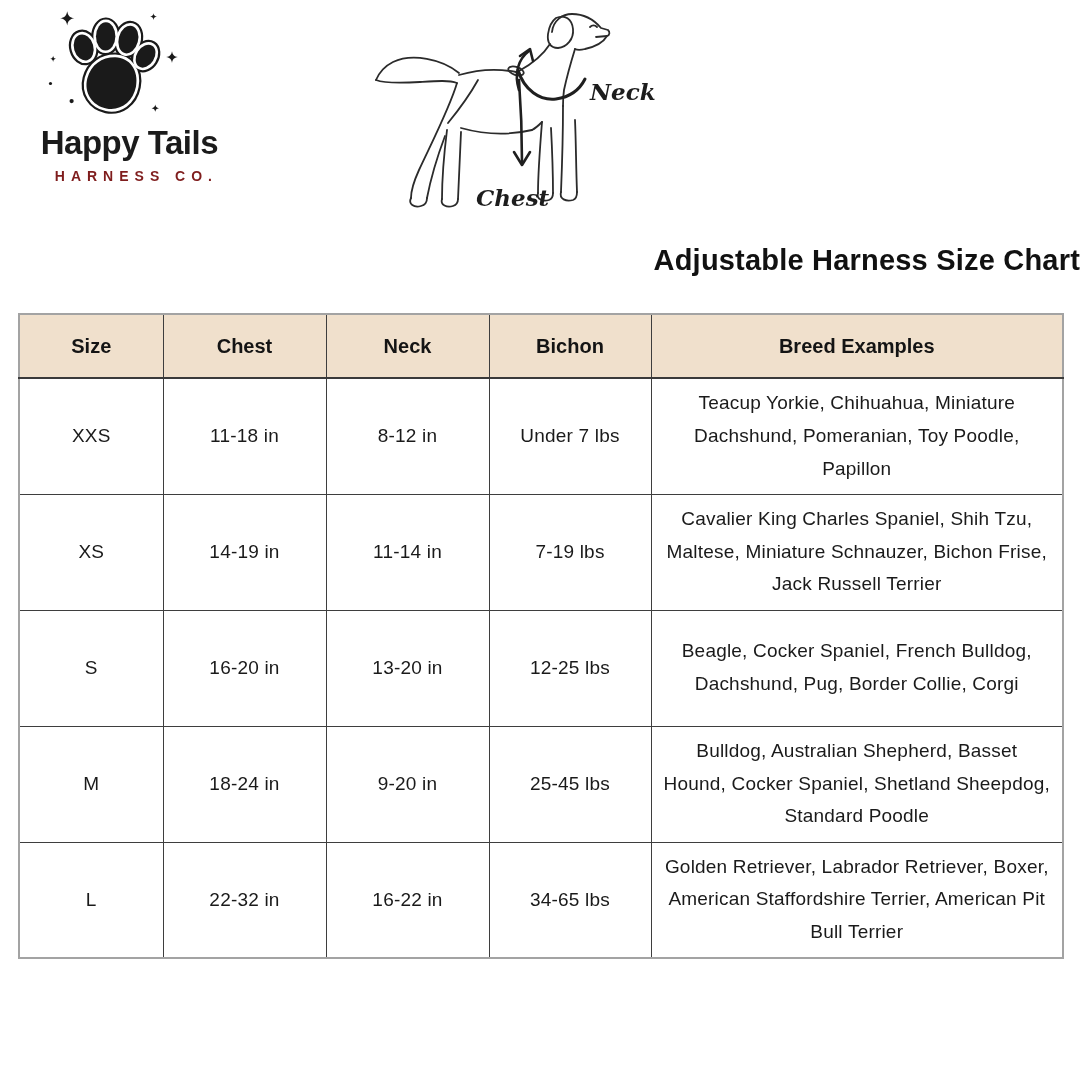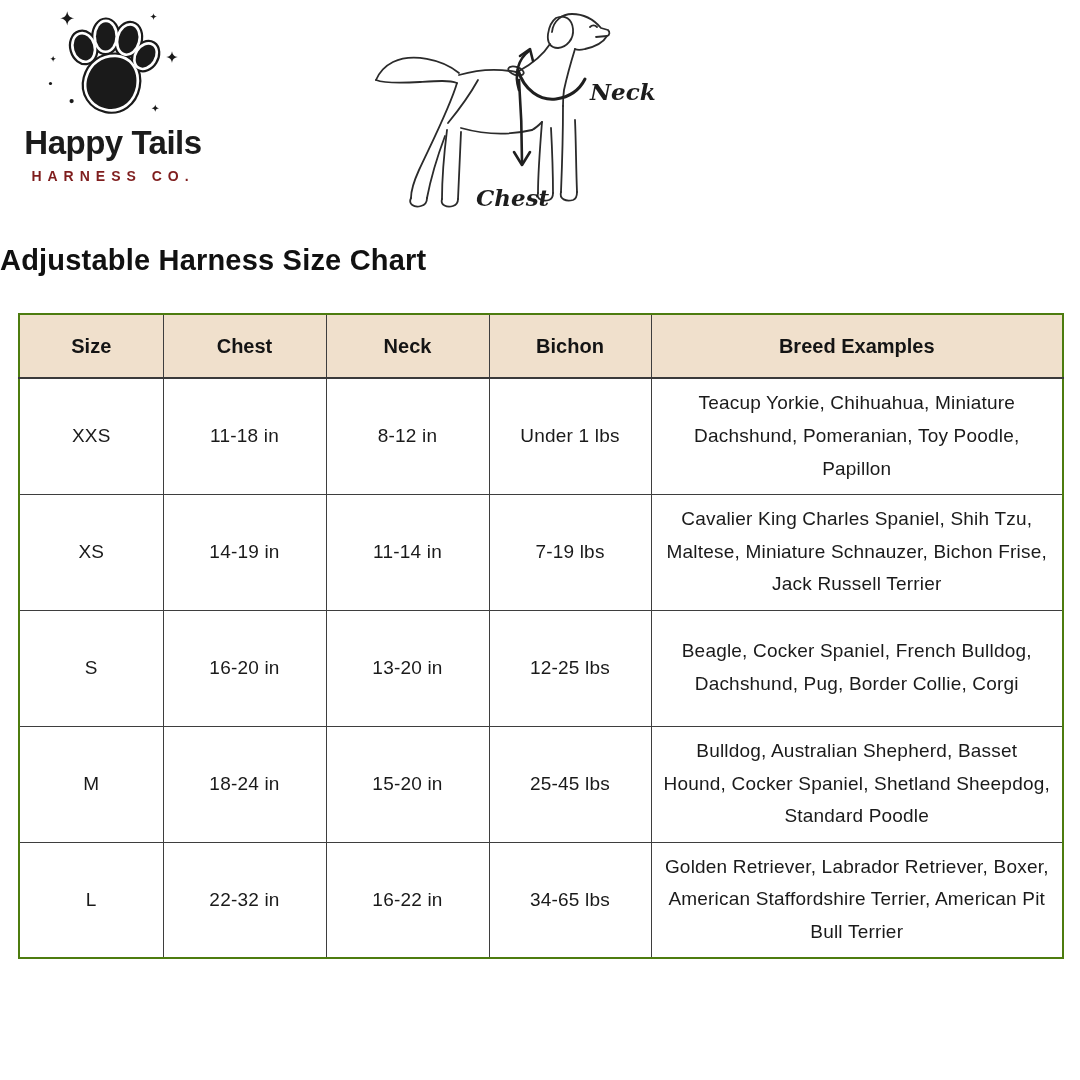--- a/index.html
+++ b/index.html
@@ -1,35 +1,35 @@
 <!DOCTYPE html>
 <html><head>
 <meta charset="utf-8">
 <style>
   html,body{margin:0;padding:0;}
   body{
     width:1080px;height:1080px;position:relative;background:#ffffff;
     font-family:"Liberation Sans",sans-serif;color:#161616;overflow:hidden;
   }
   
-  .logo{position:absolute;left:8px;top:6px;width:210px;text-align:center;}
+  .logo{position:absolute;left:8px;top:6px;width:210px;text-align:right;}
   .logo-paw{display:block;margin:0 auto;}
   .brand-line1{font-size:33px;font-weight:800;letter-spacing:-0.5px;line-height:1;margin-top:2px;color:#1b1b1b;}
   .brand-line2{font-size:14px;font-weight:600;letter-spacing:6px;margin-top:9px;color:#7f1d1d;}
   
   .dog-wrap{position:absolute;left:356px;top:2px;width:348px;height:222px;}
   .dog-label{font-family:"DejaVu Serif",serif;font-style:italic;font-weight:bold;font-size:23px;fill:#1d1d1d;}
   
-  .page-title{position:absolute;left:0;top:244px;width:1080px;text-align:left;
+  .page-title{position:absolute;left:0;top:244px;width:1080px;text-align:right;
     font-size:29px;font-weight:800;letter-spacing:0.2px;color:#111;}
   
   table.size-chart{
     position:absolute;left:18px;top:313px;width:1044px;
     border-collapse:collapse;table-layout:fixed;background:#fff;
-    border:2px solid #4d7c0f;
+    border:2px solid #a3a3a3;
   }
   .size-chart th,.size-chart td{
     border:1.5px solid #3e3e3e;text-align:center;vertical-align:middle;
   }
   .size-chart thead th{
     background:#f0e0cc;height:60px;font-size:20px;font-weight:700;color:#141414;
     border-bottom:2px solid #3a3a3a;
   }
   .size-chart tbody tr{height:116px;}
   .size-chart tbody td{font-size:19px;font-weight:400;color:#1a1a1a;letter-spacing:0.2px;}
@@ -134,41 +134,41 @@
       <th>Neck</th>
       <th>Bichon</th>
       <th>Breed Examples</th>
     </tr>
   </thead>
   <tbody>
     <tr>
       <td>XXS</td>
       <td>11-18 in</td>
       <td>8-12 in</td>
-      <td>Under 1 lbs</td>
+      <td>Under 7 lbs</td>
       <td class="breeds">Teacup Yorkie, Chihuahua, Miniature Dachshund, Pomeranian, Toy Poodle, Papillon</td>
     </tr>
     <tr>
       <td>XS</td>
       <td>14-19 in</td>
       <td>11-14 in</td>
       <td>7-19 lbs</td>
       <td class="breeds">Cavalier King Charles Spaniel, Shih Tzu, Maltese, Miniature Schnauzer, Bichon Frise, Jack Russell Terrier</td>
     </tr>
     <tr>
       <td>S</td>
       <td>16-20 in</td>
       <td>13-20 in</td>
       <td>12-25 lbs</td>
       <td class="breeds">Beagle, Cocker Spaniel, French Bulldog, Dachshund, Pug, Border Collie, Corgi</td>
     </tr>
     <tr>
       <td>M</td>
       <td>18-24 in</td>
-      <td>15-20 in</td>
+      <td>9-20 in</td>
       <td>25-45 lbs</td>
       <td class="breeds">Bulldog, Australian Shepherd, Basset Hound, Cocker Spaniel, Shetland Sheepdog, Standard Poodle</td>
     </tr>
     <tr>
       <td>L</td>
       <td>22-32 in</td>
       <td>16-22 in</td>
       <td>34-65 lbs</td>
       <td class="breeds">Golden Retriever, Labrador Retriever, Boxer, American Staffordshire Terrier, American Pit Bull Terrier</td>
     </tr>

